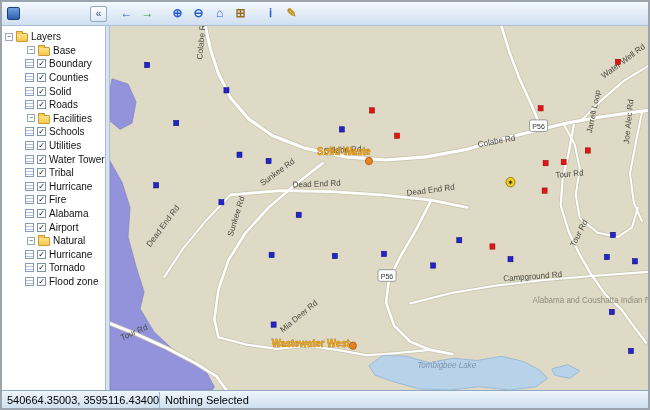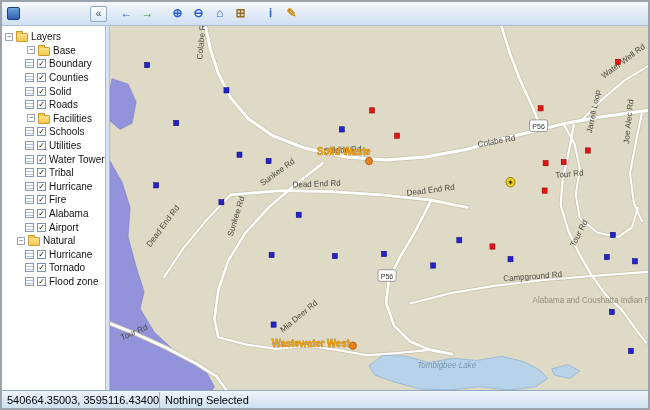--- a/index.html
+++ b/index.html
@@ -122,21 +122,21 @@
           <div class="trow" style="padding-left: 23px;">
             <span class="layer-icon"></span>
             <span class="cb">✓</span>
             <span class="tlabel">Alabama</span>
           </div>
           <div class="trow" style="padding-left: 23px;">
             <span class="layer-icon"></span>
             <span class="cb">✓</span>
             <span class="tlabel">Airport</span>
           </div>
-          <div class="trow" style="padding-left: 15px; align-items: center;">
+          <div class="trow" style="padding-left: 25px; align-items: center;">
             <span class="expander">−</span>
             <span class="folder-icon"></span>
             <span class="tlabel">Natural</span>
           </div>
           <div class="trow" style="padding-left: 23px;">
             <span class="layer-icon"></span>
             <span class="cb">✓</span>
             <span class="tlabel">Hurricane</span>
           </div>
           <div class="trow" style="padding-left: 23px;">

